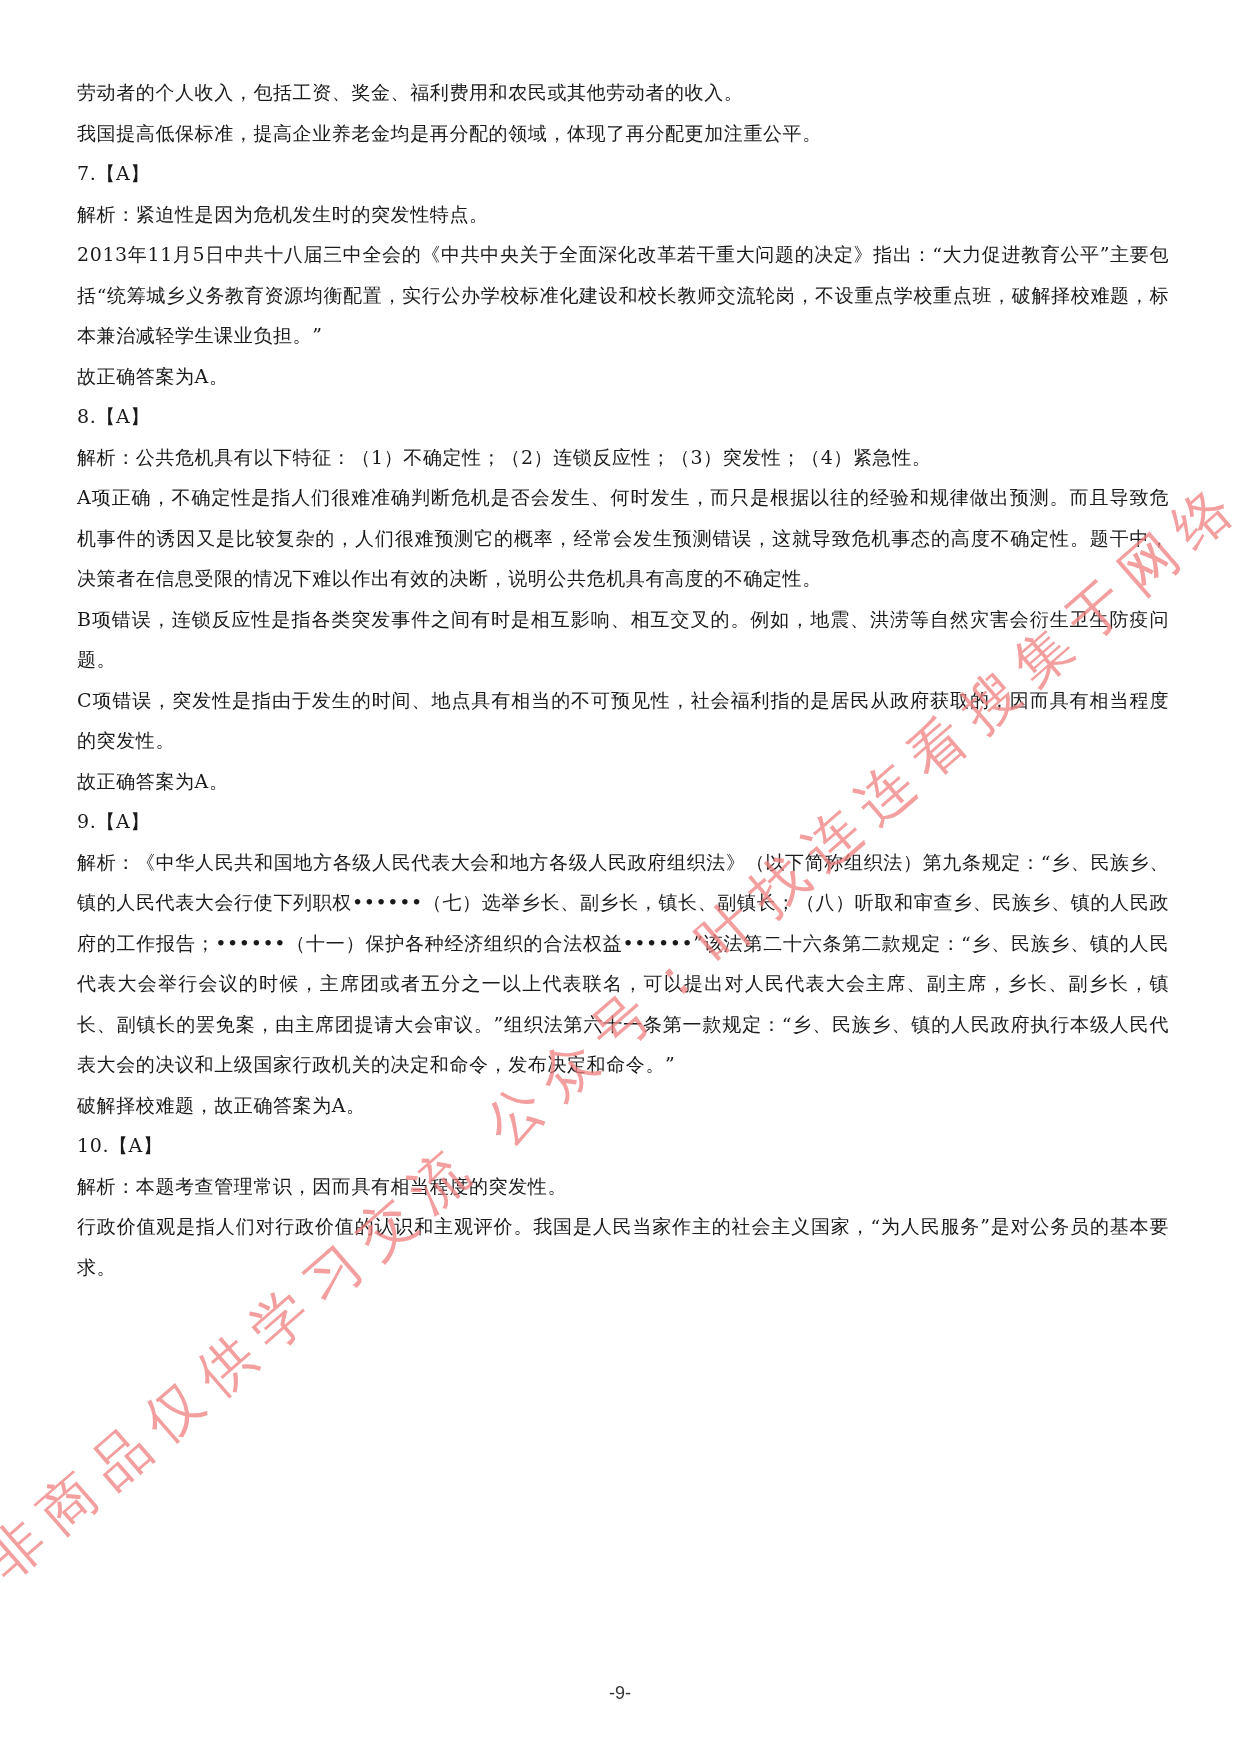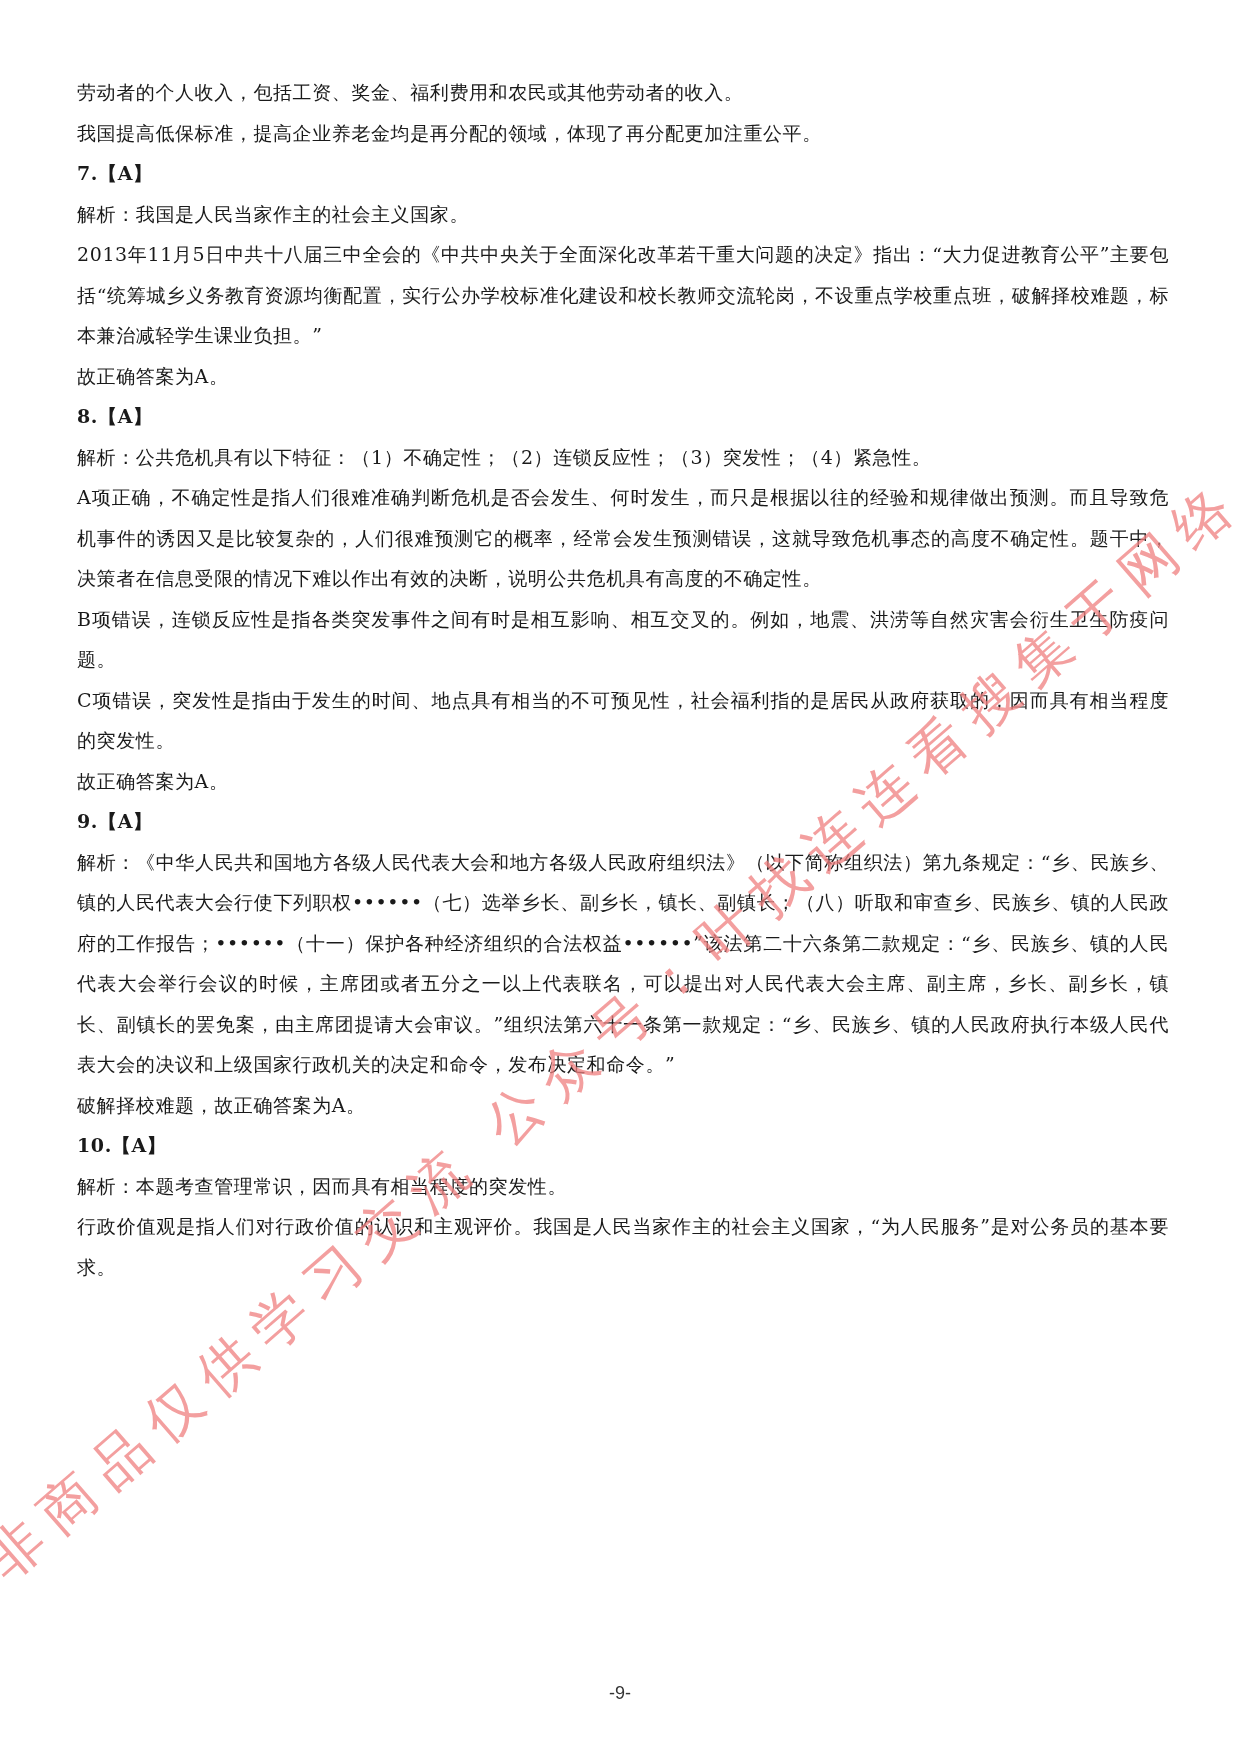--- a/index.html
+++ b/index.html
@@ -7,21 +7,21 @@
     width: 1240px; height: 1754px; background: #ffffff; position: relative; overflow: hidden;
     font-family: "DejaVu Serif", "Liberation Serif", serif;
     color: #1a1a1a;
   }
   .page { position: absolute; left: 0; top: 0; width: 1144px; height: 1754px; }
   .content {
     position: absolute; left: 77px; top: 72px; width: 1092px;
     font-size: 19px; line-height: 40.5px; letter-spacing: 0.6px;
   }
   .content p { margin: 0; text-align: justify; text-align-last: left; }
-  .content p.heading { font-weight: bold; }
+  .content p.heading { font-weight: normal; }
   .page-number {
     position: absolute; top: 1683px; left: 0; width: 1240px; text-align: center;
     font-size: 18px; color: #333;
     font-family: "Liberation Sans", sans-serif;
   }
   .watermark {
     position: absolute; left: -30px; top: 860px; width: 1500px;
     transform: rotate(-41deg); transform-origin: 0 0;
     font-size: 56px; letter-spacing: 14px; color: #f08080; opacity: 0.75;
     white-space: nowrap; pointer-events: none;
@@ -30,21 +30,21 @@
   }
 </style>
 </head>
 <body>
 
 <div class="page">
   <div class="content">
     <p>劳动者的个人收入，包括工资、奖金、福利费用和农民或其他劳动者的收入。</p>
     <p>我国提高低保标准，提高企业养老金均是再分配的领域，体现了再分配更加注重公平。</p>
     <p class="heading">7.【A】</p>
-    <p>解析：我国是人民当家作主的社会主义国家。</p>
+    <p>解析：紧迫性是因为危机发生时的突发性特点。</p>
     <p>2013年11月5日中共十八届三中全会的《中共中央关于全面深化改革若干重大问题的决定》指出：“大力促进教育公平”主要包括“统筹城乡义务教育资源均衡配置，实行公办学校标准化建设和校长教师交流轮岗，不设重点学校重点班，破解择校难题，标本兼治减轻学生课业负担。”</p>
     <p>故正确答案为A。</p>
     <p class="heading">8.【A】</p>
     <p>解析：公共危机具有以下特征：（1）不确定性；（2）连锁反应性；（3）突发性；（4）紧急性。</p>
     <p>A项正确，不确定性是指人们很难准确判断危机是否会发生、何时发生，而只是根据以往的经验和规律做出预测。而且导致危机事件的诱因又是比较复杂的，人们很难预测它的概率，经常会发生预测错误，这就导致危机事态的高度不确定性。题干中，决策者在信息受限的情况下难以作出有效的决断，说明公共危机具有高度的不确定性。</p>
     <p>B项错误，连锁反应性是指各类突发事件之间有时是相互影响、相互交叉的。例如，地震、洪涝等自然灾害会衍生卫生防疫问题。</p>
     <p>C项错误，突发性是指由于发生的时间、地点具有相当的不可预见性，社会福利指的是居民从政府获取的，因而具有相当程度的突发性。</p>
     <p>故正确答案为A。</p>
     <p class="heading">9.【A】</p>
     <p>解析：《中华人民共和国地方各级人民代表大会和地方各级人民政府组织法》（以下简称组织法）第九条规定：“乡、民族乡、镇的人民代表大会行使下列职权••••••（七）选举乡长、副乡长，镇长、副镇长；（八）听取和审查乡、民族乡、镇的人民政府的工作报告；••••••（十一）保护各种经济组织的合法权益••••••”该法第二十六条第二款规定：“乡、民族乡、镇的人民代表大会举行会议的时候，主席团或者五分之一以上代表联名，可以提出对人民代表大会主席、副主席，乡长、副乡长，镇长、副镇长的罢免案，由主席团提请大会审议。”组织法第六十一条第一款规定：“乡、民族乡、镇的人民政府执行本级人民代表大会的决议和上级国家行政机关的决定和命令，发布决定和命令。”</p>

